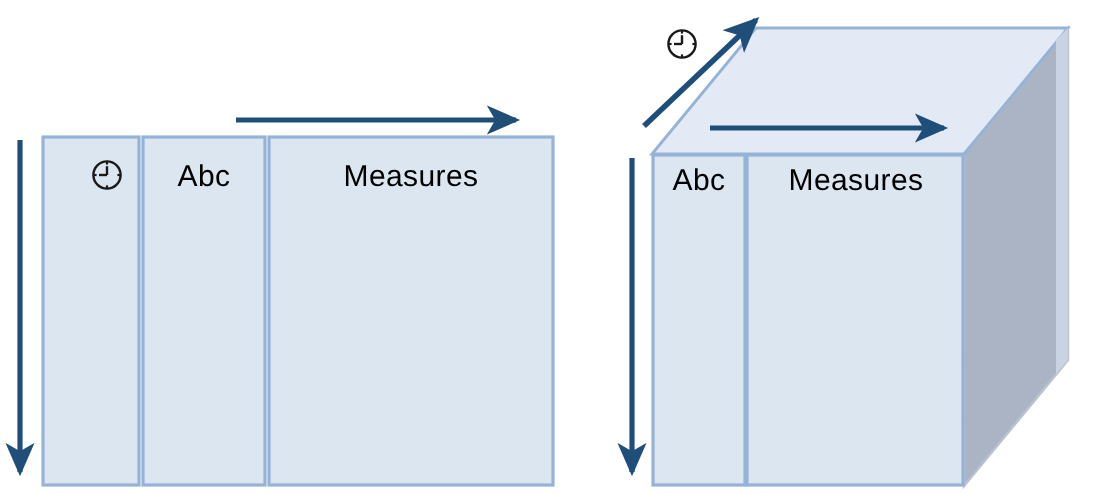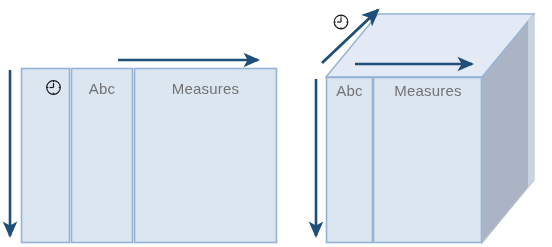--- a/index.html
+++ b/index.html
@@ -23,21 +23,21 @@
     left: 0;
     top: 0;
     width: 552px;
     height: 247px;
     overflow: visible;
   }
   .cell-label {
     position: absolute;
     font-family: "Liberation Sans", sans-serif;
     font-size: 15px;
-    color: #737373;
+    color: #000000;
     text-align: center;
     white-space: nowrap;
     letter-spacing: 0.2px;
   }
 </style>
 </head>
 <body>
 
 <div id="stage">
 

